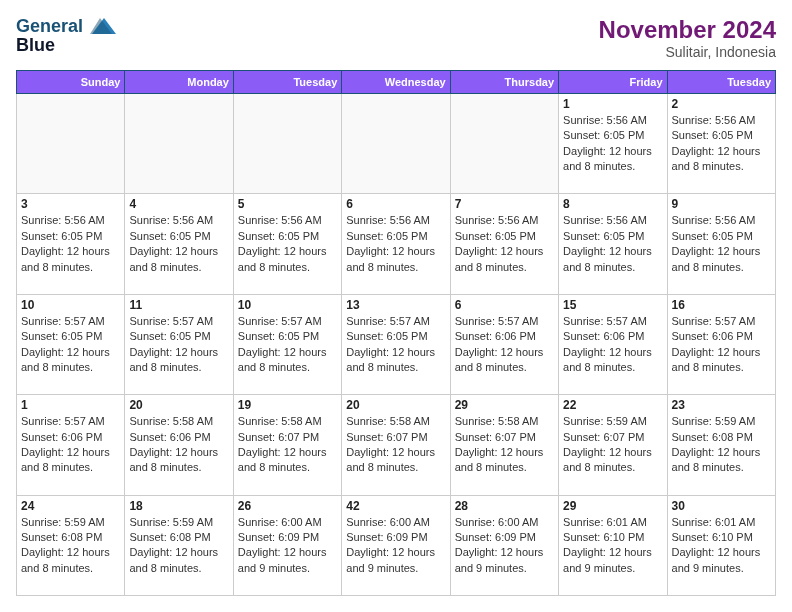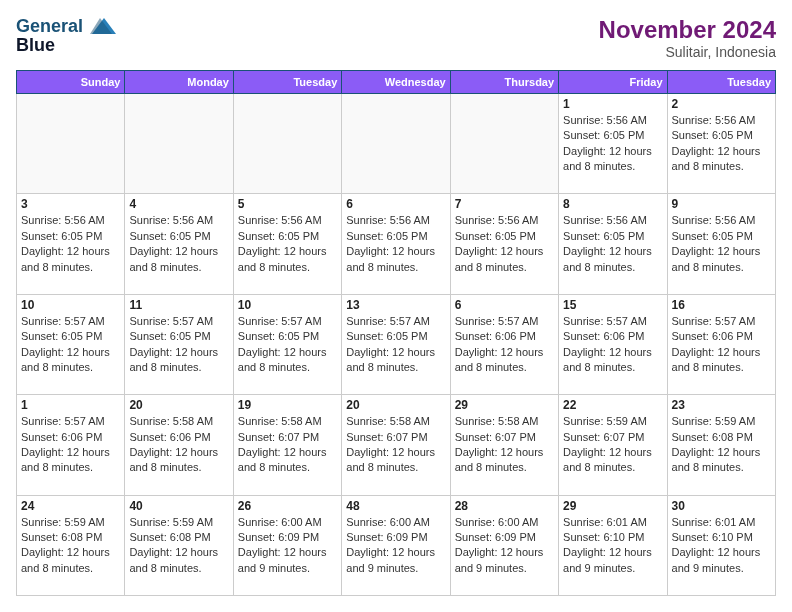--- a/index.html
+++ b/index.html
@@ -269,33 +269,33 @@
           </td>
         </tr>
         <tr>
           <td class="day-cell">
             <span class="day-num">24</span>
             <div class="day-info">Sunrise: 5:59 AM
 Sunset: 6:08 PM
 Daylight: 12 hours and 8 minutes.</div>
           </td>
           <td class="day-cell">
-            <span class="day-num">40</span>
+            <span class="day-num">18</span>
             <div class="day-info">Sunrise: 5:59 AM
 Sunset: 6:08 PM
 Daylight: 12 hours and 8 minutes.</div>
           </td>
           <td class="day-cell">
             <span class="day-num">26</span>
             <div class="day-info">Sunrise: 6:00 AM
 Sunset: 6:09 PM
 Daylight: 12 hours and 9 minutes.</div>
           </td>
           <td class="day-cell">
-            <span class="day-num">48</span>
+            <span class="day-num">42</span>
             <div class="day-info">Sunrise: 6:00 AM
 Sunset: 6:09 PM
 Daylight: 12 hours and 9 minutes.</div>
           </td>
           <td class="day-cell">
             <span class="day-num">28</span>
             <div class="day-info">Sunrise: 6:00 AM
 Sunset: 6:09 PM
 Daylight: 12 hours and 9 minutes.</div>
           </td>

